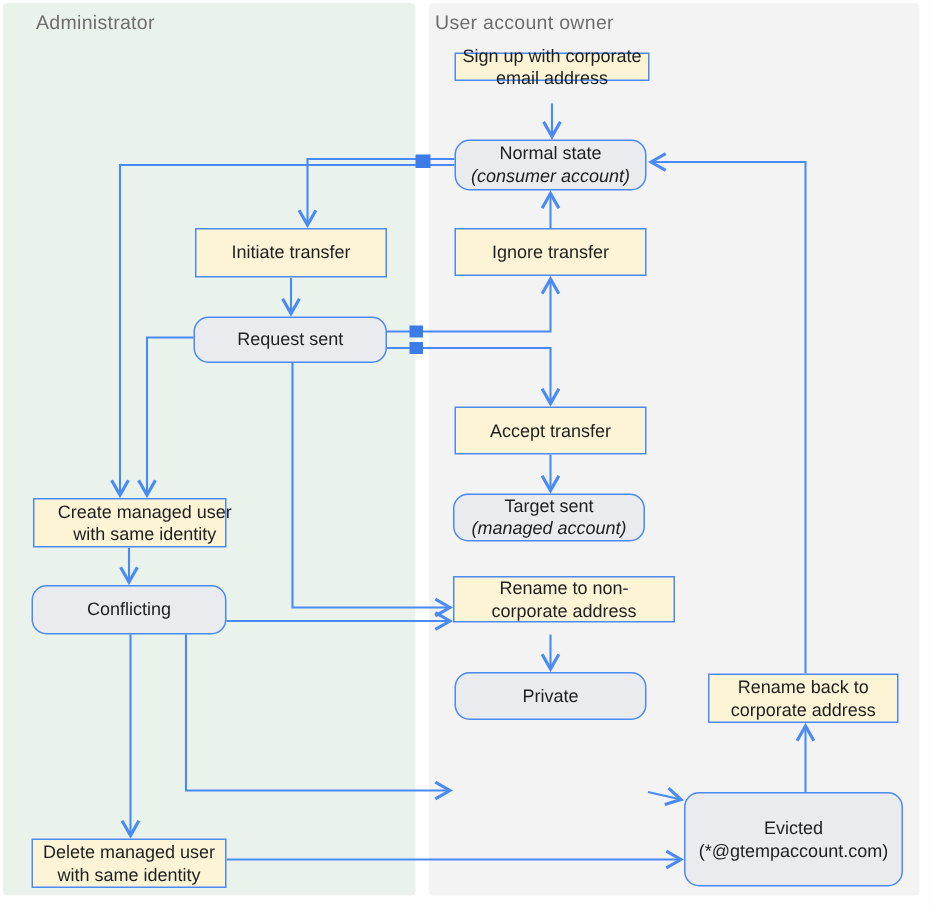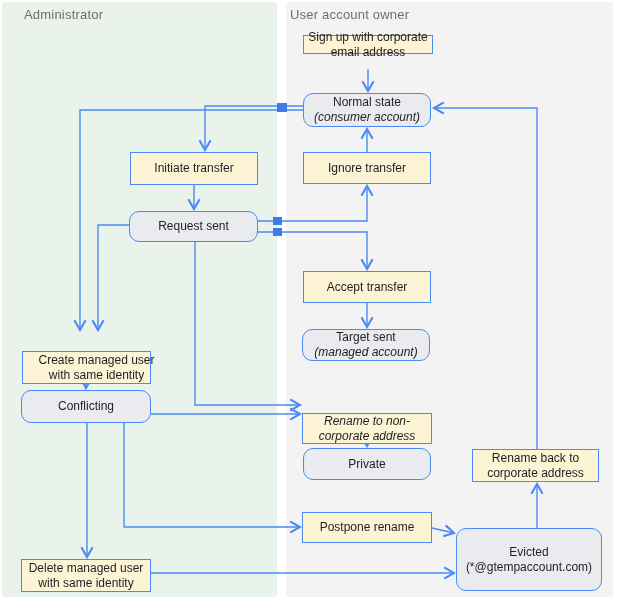--- a/index.html
+++ b/index.html
@@ -95,46 +95,43 @@
 
   <div class="node action" style="left:303px;top:271px;width:128px;height:32px;">
     <span class="line">Accept transfer</span>
   </div>
 
   <div class="node state" style="left:302px;top:329px;width:128px;height:32px;">
     <span class="line">Target sent</span>
     <span class="line it">(managed account)</span>
   </div>
 
-  <div class="node action" style="left:22px;top:351px;width:129px;height:33px;padding-left:20px;">
+  <div class="node action" style="left:22px;top:332px;width:129px;height:33px;padding-left:20px;">
     <span class="line">Create managed user</span>
     <span class="line">with same identity</span>
   </div>
 
   <div class="node state" style="left:21px;top:390px;width:130px;height:33px;">
     <span class="line">Conflicting</span>
   </div>
 
-  <div class="node action" style="left:302px;top:413px;width:130px;height:31px;font-style:italic;">
+  <div class="node action" style="left:302px;top:384px;width:148px;height:31px;">
     <span class="line">Rename to non-</span>
     <span class="line">corporate address</span>
   </div>
 
   <div class="node state" style="left:303px;top:448px;width:128px;height:32px;align-items:center;">
     <span class="line">Private</span>
   </div>
 
   <div class="node action" style="left:472px;top:449px;width:127px;height:33px;">
     <span class="line">Rename back to</span>
     <span class="line">corporate address</span>
   </div>
 
-  <div class="node action" style="left:302px;top:512px;width:130px;height:31px;">
-    <span class="line">Postpone rename</span>
-  </div>
 
   <div class="node state" style="left:456px;top:528px;width:146px;height:63px;">
     <span class="line">Evicted</span>
     <span class="line">(*@gtempaccount.com)</span>
   </div>
 
   <div class="node action" style="left:21px;top:559px;width:130px;height:33px;">
     <span class="line">Delete managed user</span>
     <span class="line">with same identity</span>
   </div>

